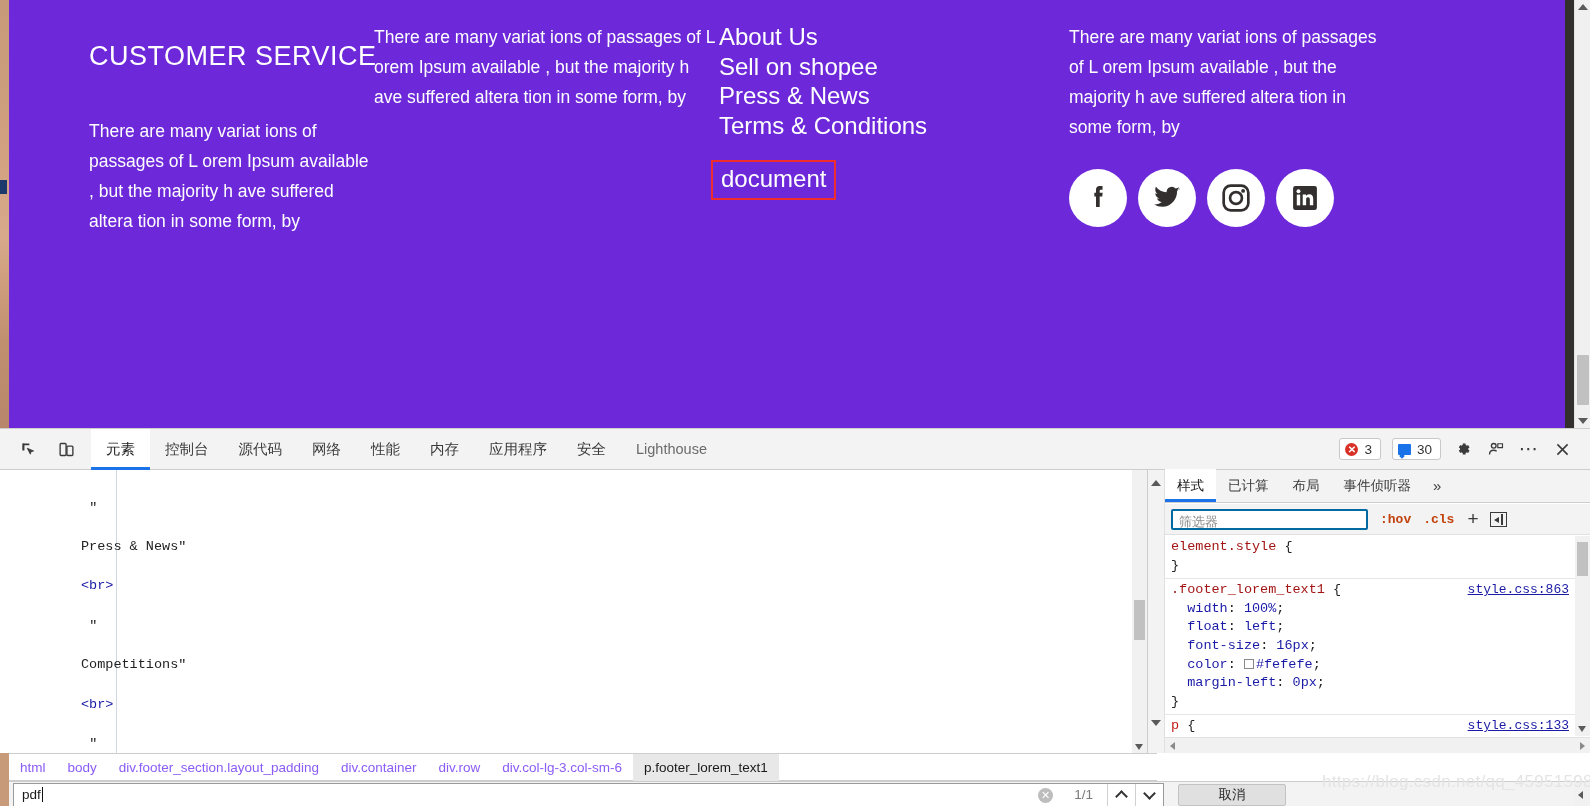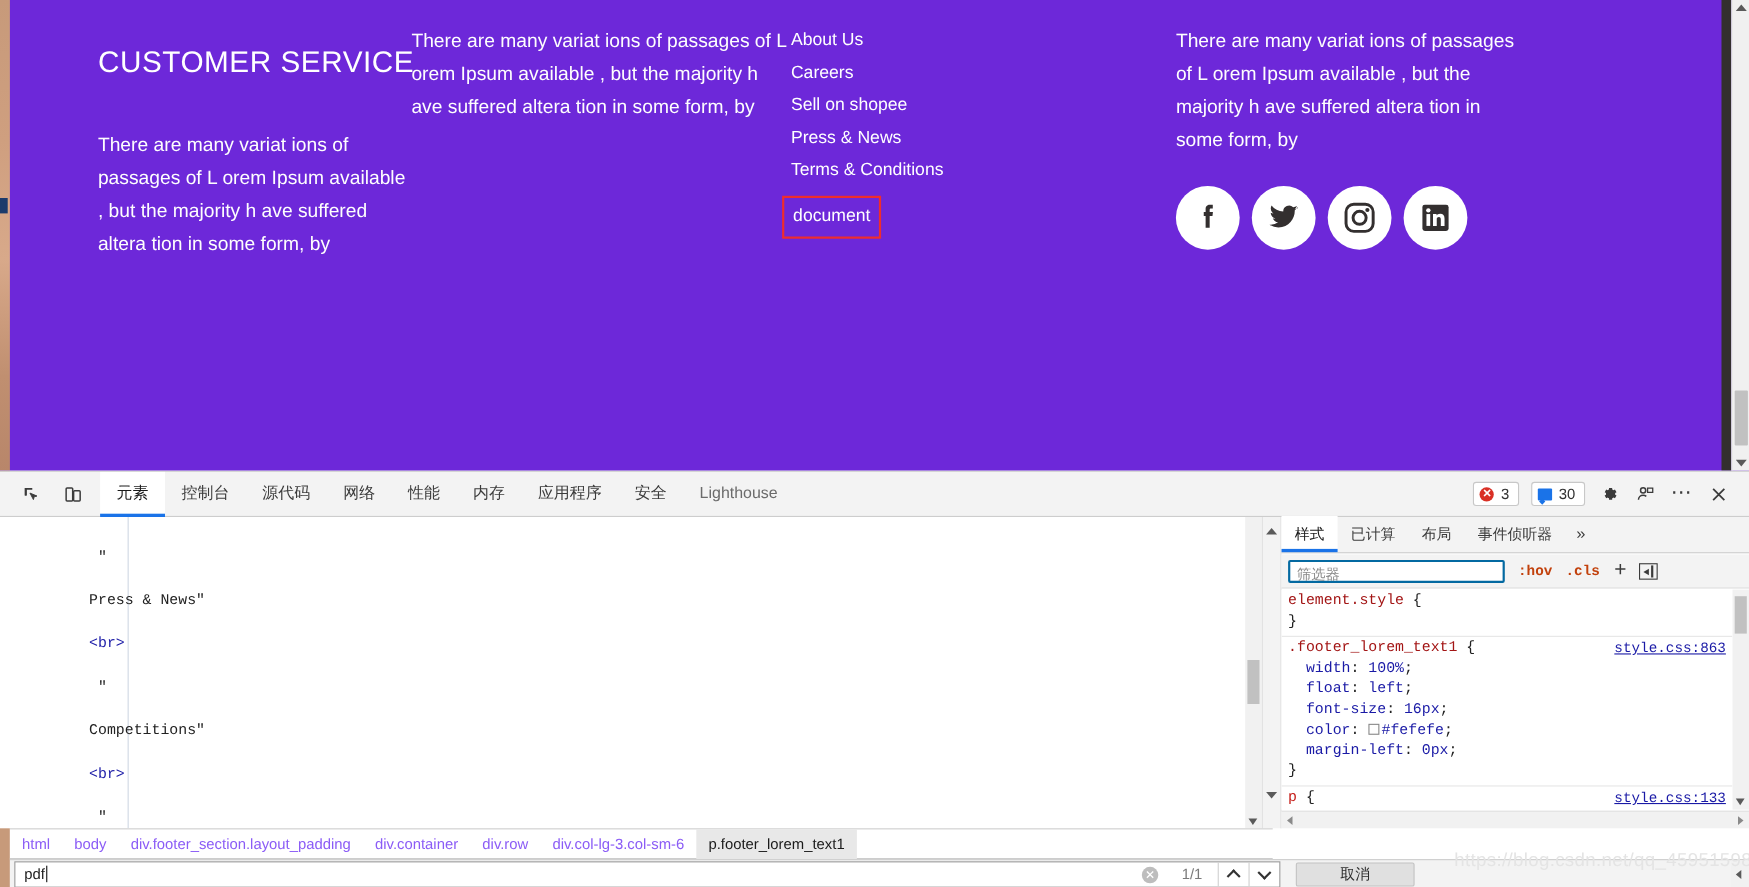--- a/index.html
+++ b/index.html
@@ -60,27 +60,27 @@
     white-space:nowrap;
   }
   .lorem {
     font-size:17.5px; line-height:30px; color:#fefefe; font-weight:300;
     margin:0;
   }
   .lorem-1 { margin-top:44px; }
   .lorem-top { margin-top:8px; }
 
   .navlist { list-style:none; margin:8px 0 0 0; padding:0; }
-  .navlist li { font-size:16px; line-height:29.5px; color:#fefefe; font-weight:300; }
+  .navlist li { font-size:24px; line-height:29.5px; color:#fefefe; font-weight:300; }
   .navlist li a { color:#ffffff; text-decoration:none; }
   .doc-highlight {
     display:inline-block;
     border:2px solid #ef2d2d;
     padding:2px 8px 4px 8px;
-    margin-left:-8px; margin-top:8px;
+    margin-left:-8px; margin-top:20px;
   }
 
   .socials { display:flex; gap:11px; margin-top:27px; }
   .sicon {
     width:58px; height:58px; border-radius:50%;
     background:#ffffff; display:flex; align-items:center; justify-content:center;
   }
   .sicon svg { display:block; }
 
   
@@ -324,21 +324,20 @@
       <p class="lorem lorem-1">There are many variat ions of passages of L orem Ipsum available , but the majority h ave suffered altera tion in some form, by</p>
     </div>
 
     <div class="fcol fcol-2">
       <p class="lorem lorem-top">There are many variat ions of passages of L orem Ipsum available , but the majority h ave suffered altera tion in some form, by</p>
     </div>
 
     <div class="fcol fcol-3">
       <ul class="navlist">
         <li><a>About Us</a></li>
-        <li><a>Careers</a></li>
         <li><a>Sell on shopee</a></li>
         <li><a>Press &amp; News</a></li>
         <li><a>Terms &amp; Conditions</a></li>
         <li>
           <span class="doc-highlight">
             <a>document</a>
           </span>
         </li>
       </ul>
     </div>

